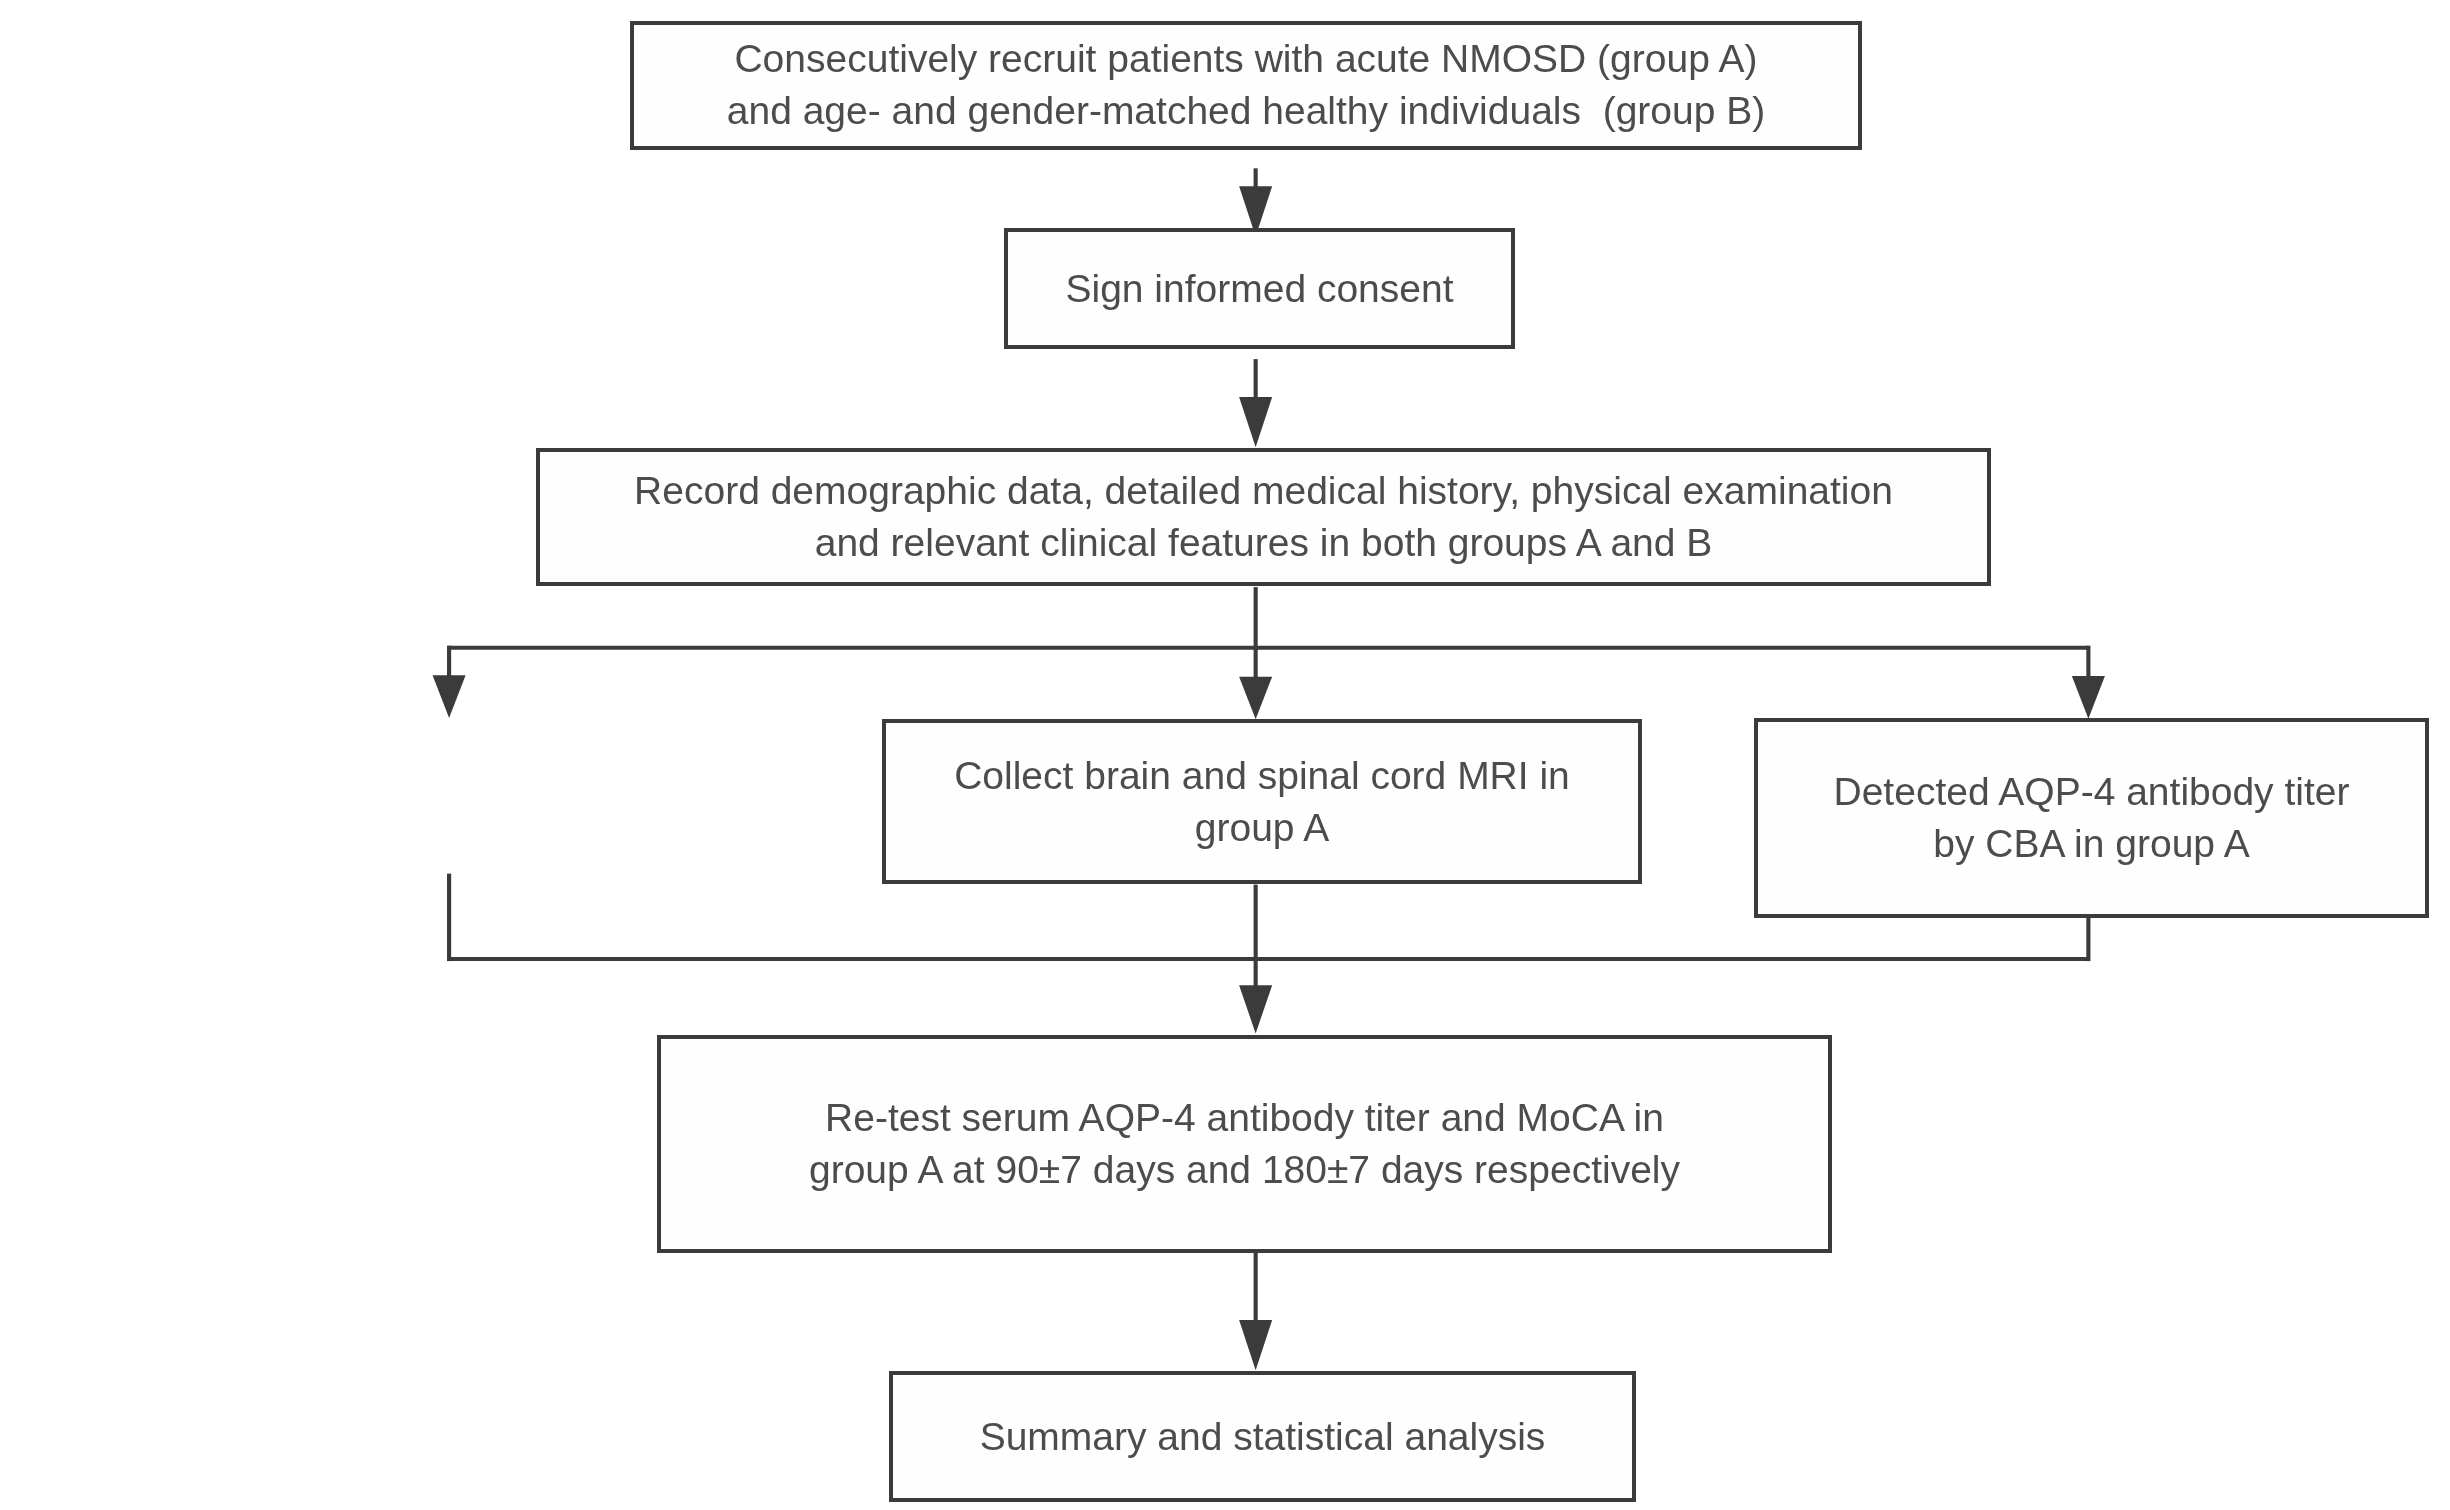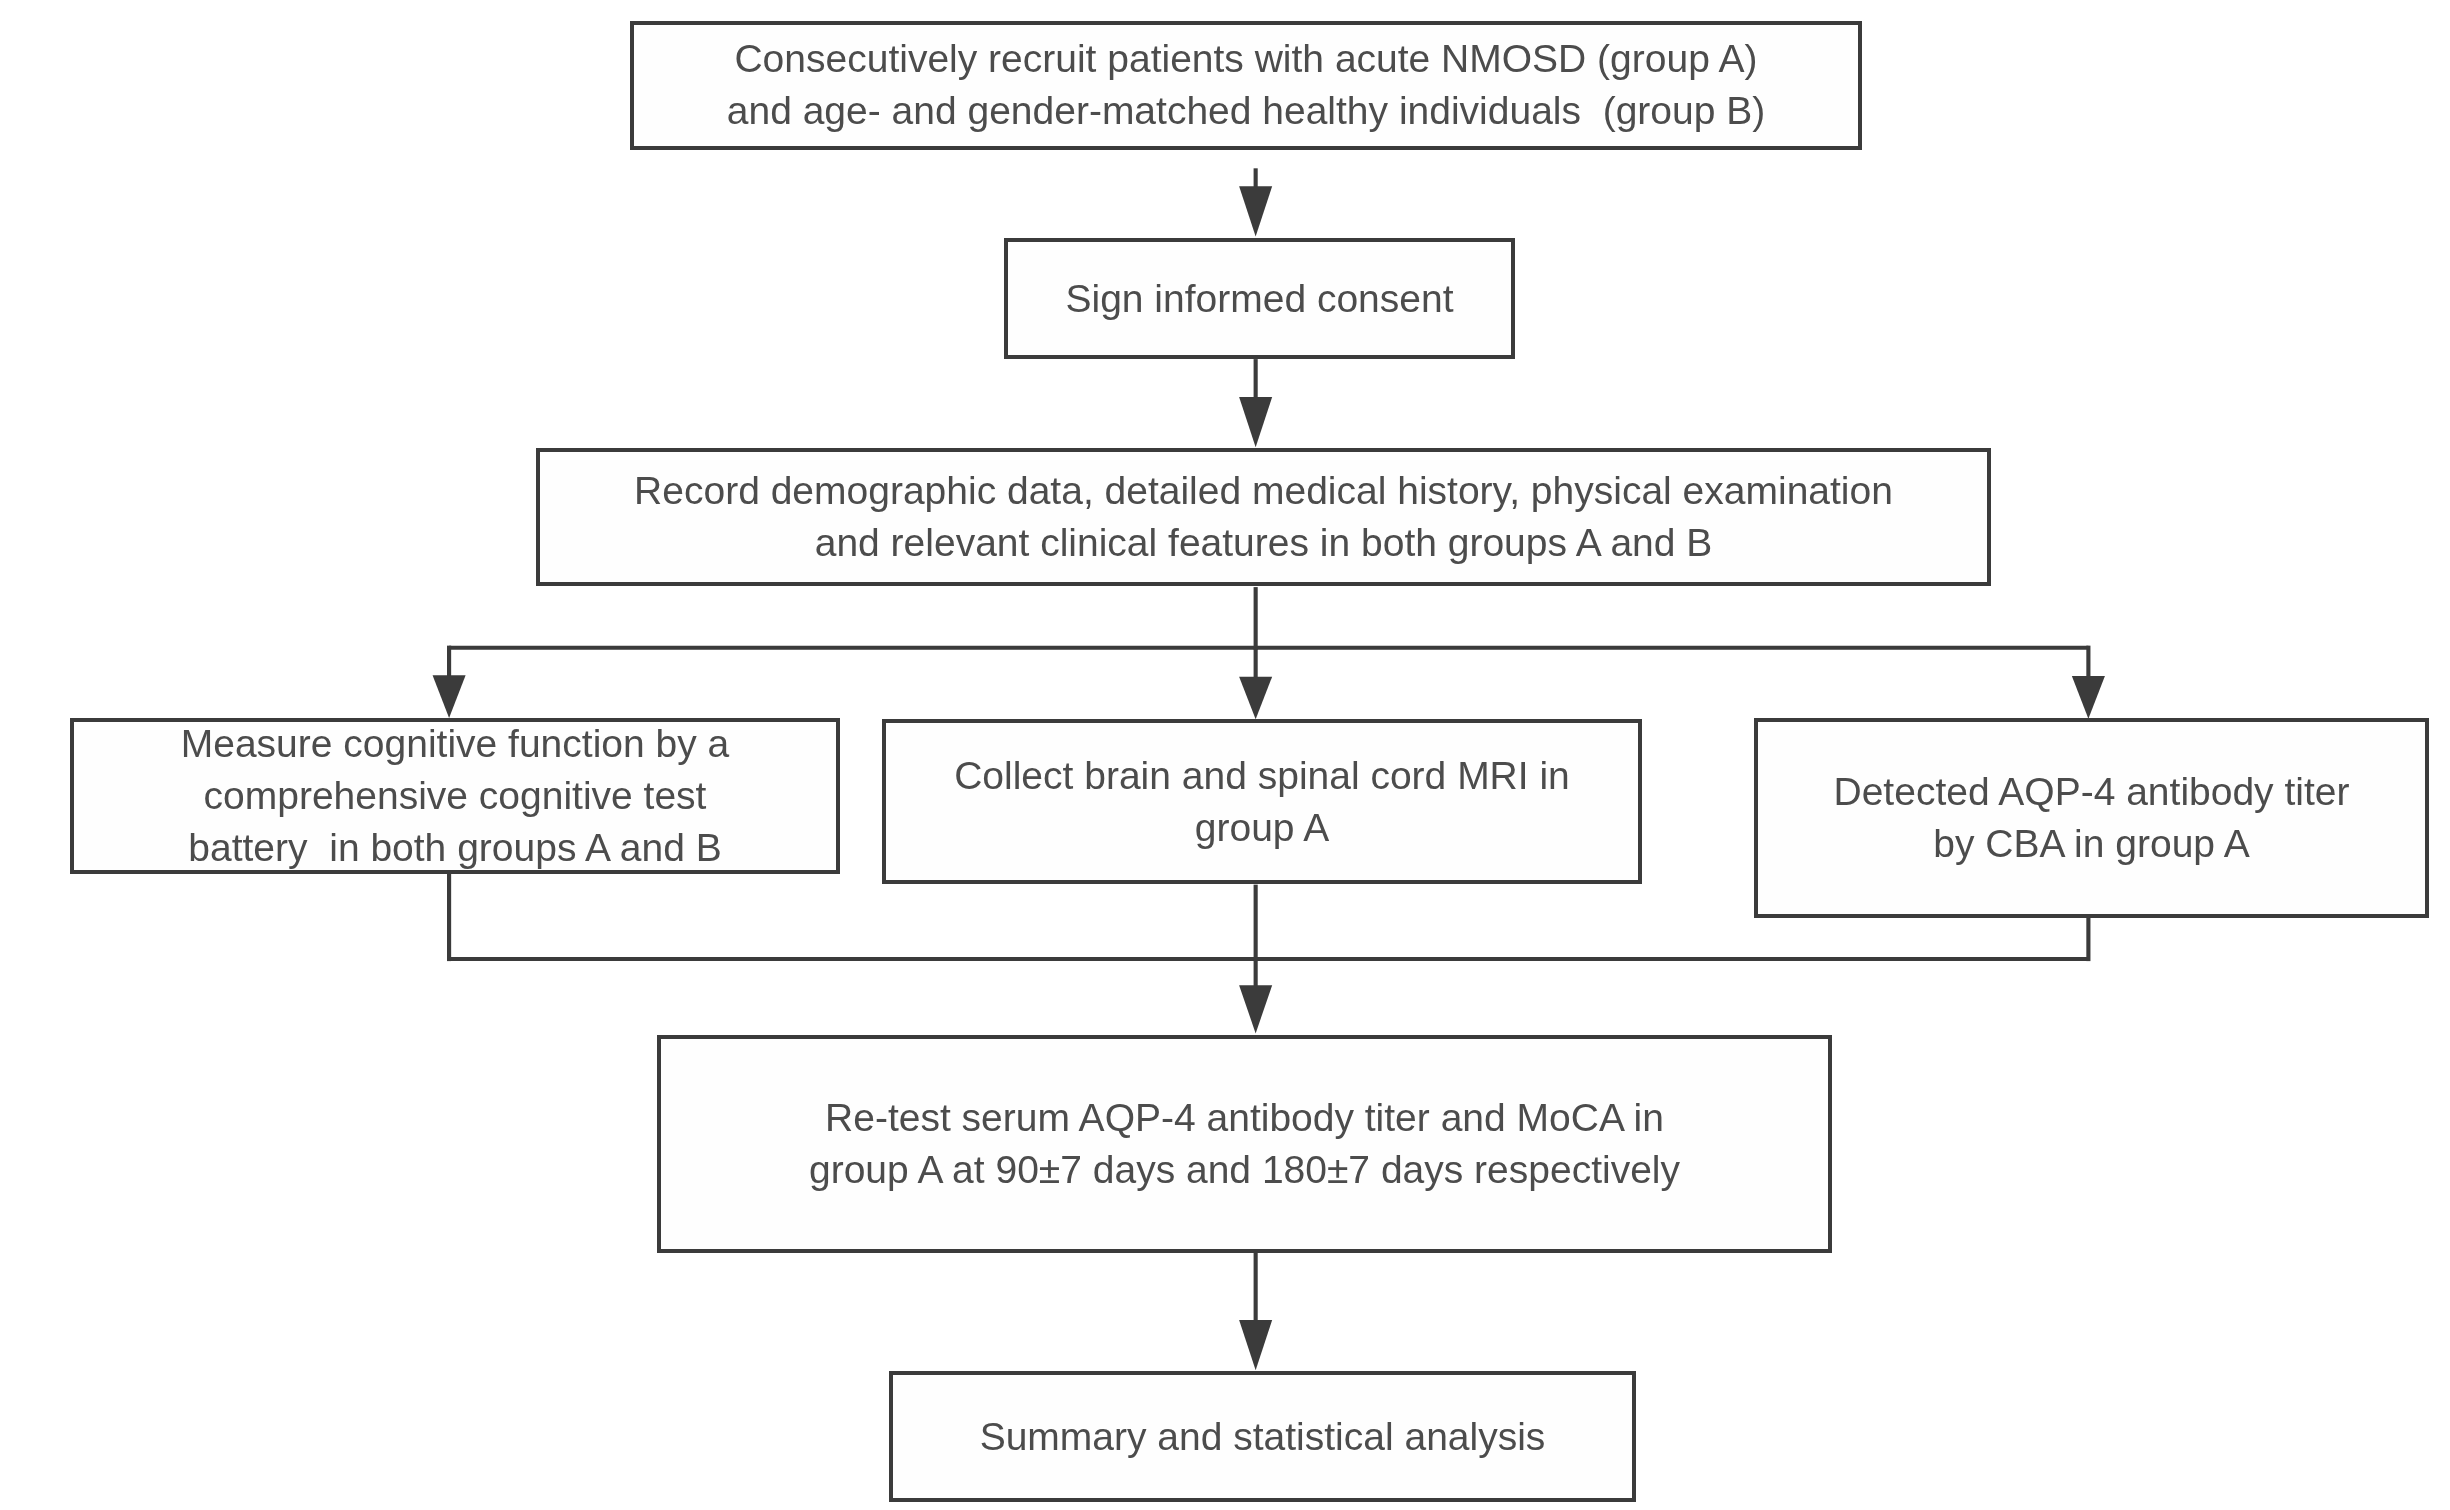--- a/index.html
+++ b/index.html
@@ -34,21 +34,21 @@
     align-items:center;
     justify-content:center;
     text-align:center;
     font-size:39px;
     line-height:1.33;
     font-weight:400;
   }
   .tline{white-space:pre;}
   
   #node-recruit  {left:630px;  top:20.7px;   width:1232px; height:129px;}
-  #node-consent  {left:1004px; top:238px;  width:511px;  height:121px;}
+  #node-consent  {left:1004px; top:228px;  width:511px;  height:121px;}
   #node-record   {left:536px;  top:448px;  width:1455px; height:138px;}
   #node-cognitive{left:70px;  top:718px; width:770px; height:156px;}
   #node-mri      {left:882px; top:719px; width:760px; height:165px;}
   #node-aqp4     {left:1754px; top:718px; width:675px;  height:200px;}
   #node-retest   {left:657px;  top:1035px; width:1175px; height:218px;}
   #node-summary  {left:889px; top:1371px; width:747px; height:131px;}
 </style>
 </head>
 <body>
 
@@ -91,25 +91,20 @@
 
   <div id="node-consent" class="node">
       <div class="tline">Sign informed consent</div>
     </div>
 
   <div id="node-record" class="node">
       <div class="tline">Record demographic data, detailed medical history, physical examination</div>
       <div class="tline">and relevant clinical features in both groups A and B</div>
     </div>
 
-  <div id="node-cognitive" class="node">
-      <div class="tline">Measure cognitive function by a</div>
-      <div class="tline">comprehensive cognitive test</div>
-      <div class="tline">battery  in both groups A and B</div>
-    </div>
 
   <div id="node-mri" class="node">
       <div class="tline">Collect brain and spinal cord MRI in</div>
       <div class="tline">group A</div>
     </div>
 
   <div id="node-aqp4" class="node">
       <div class="tline">Detected AQP-4 antibody titer</div>
       <div class="tline">by CBA in group A</div>
     </div>

